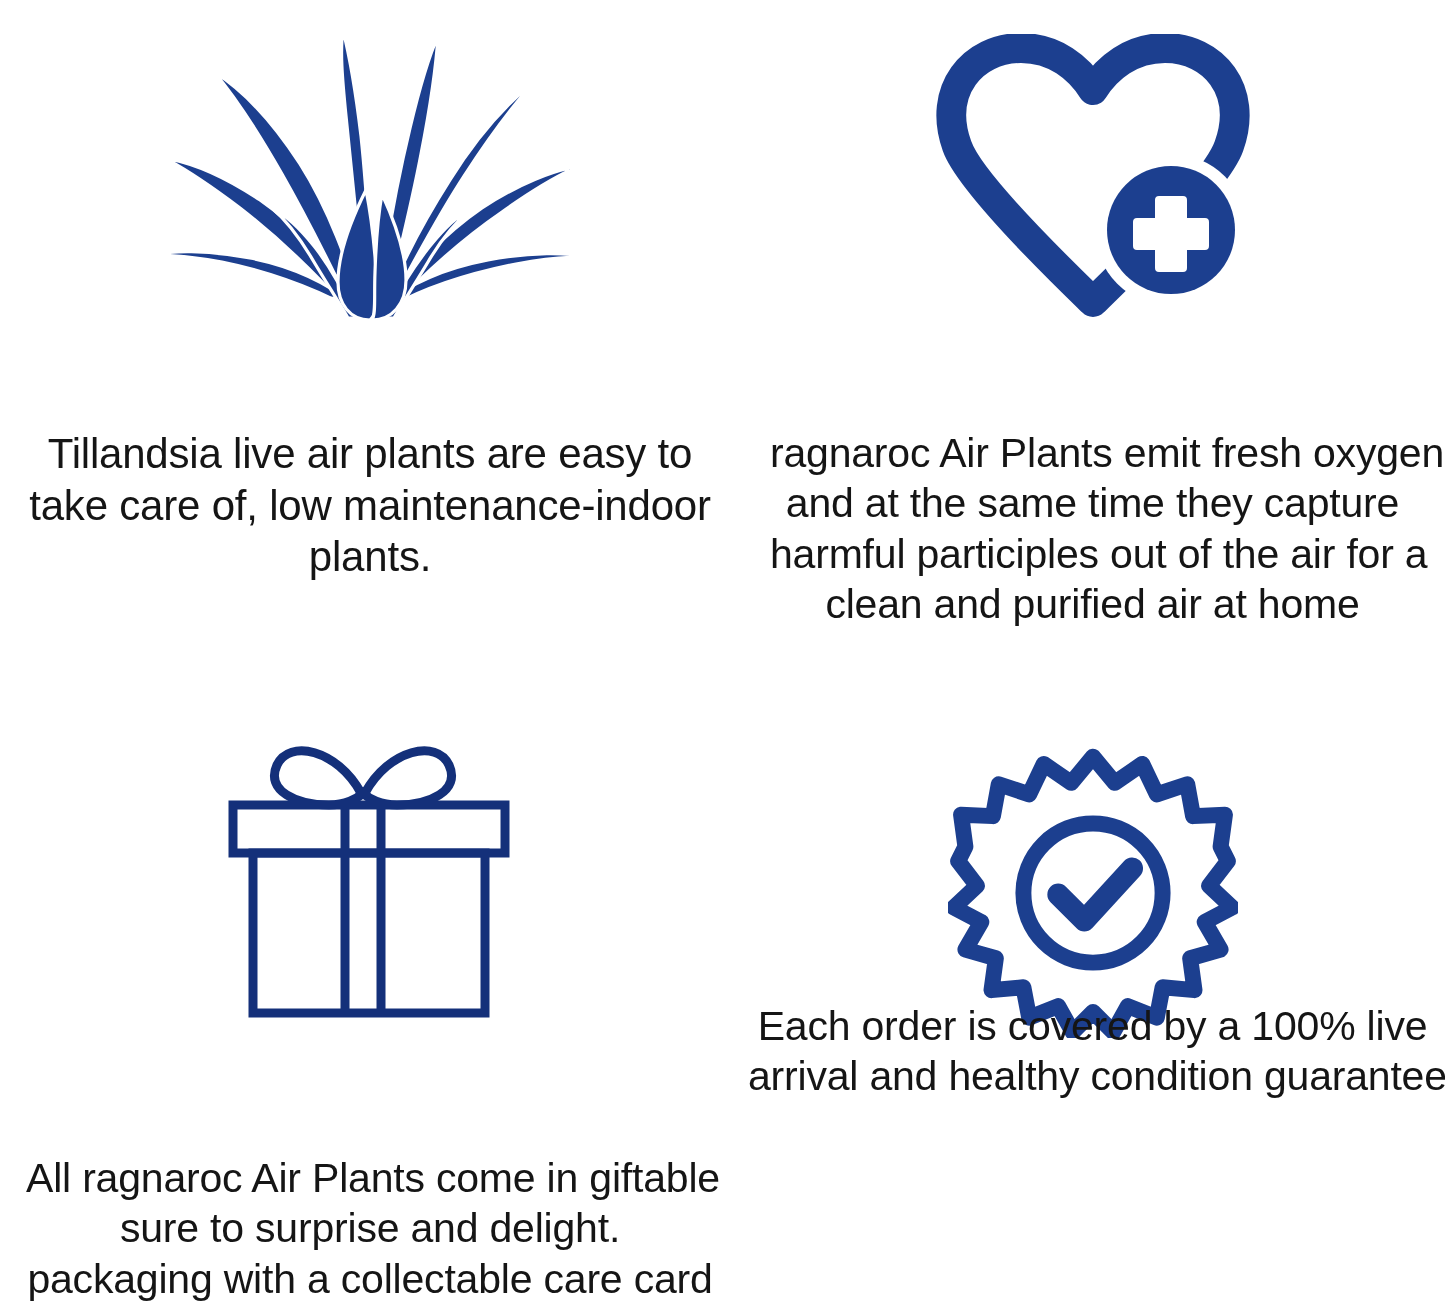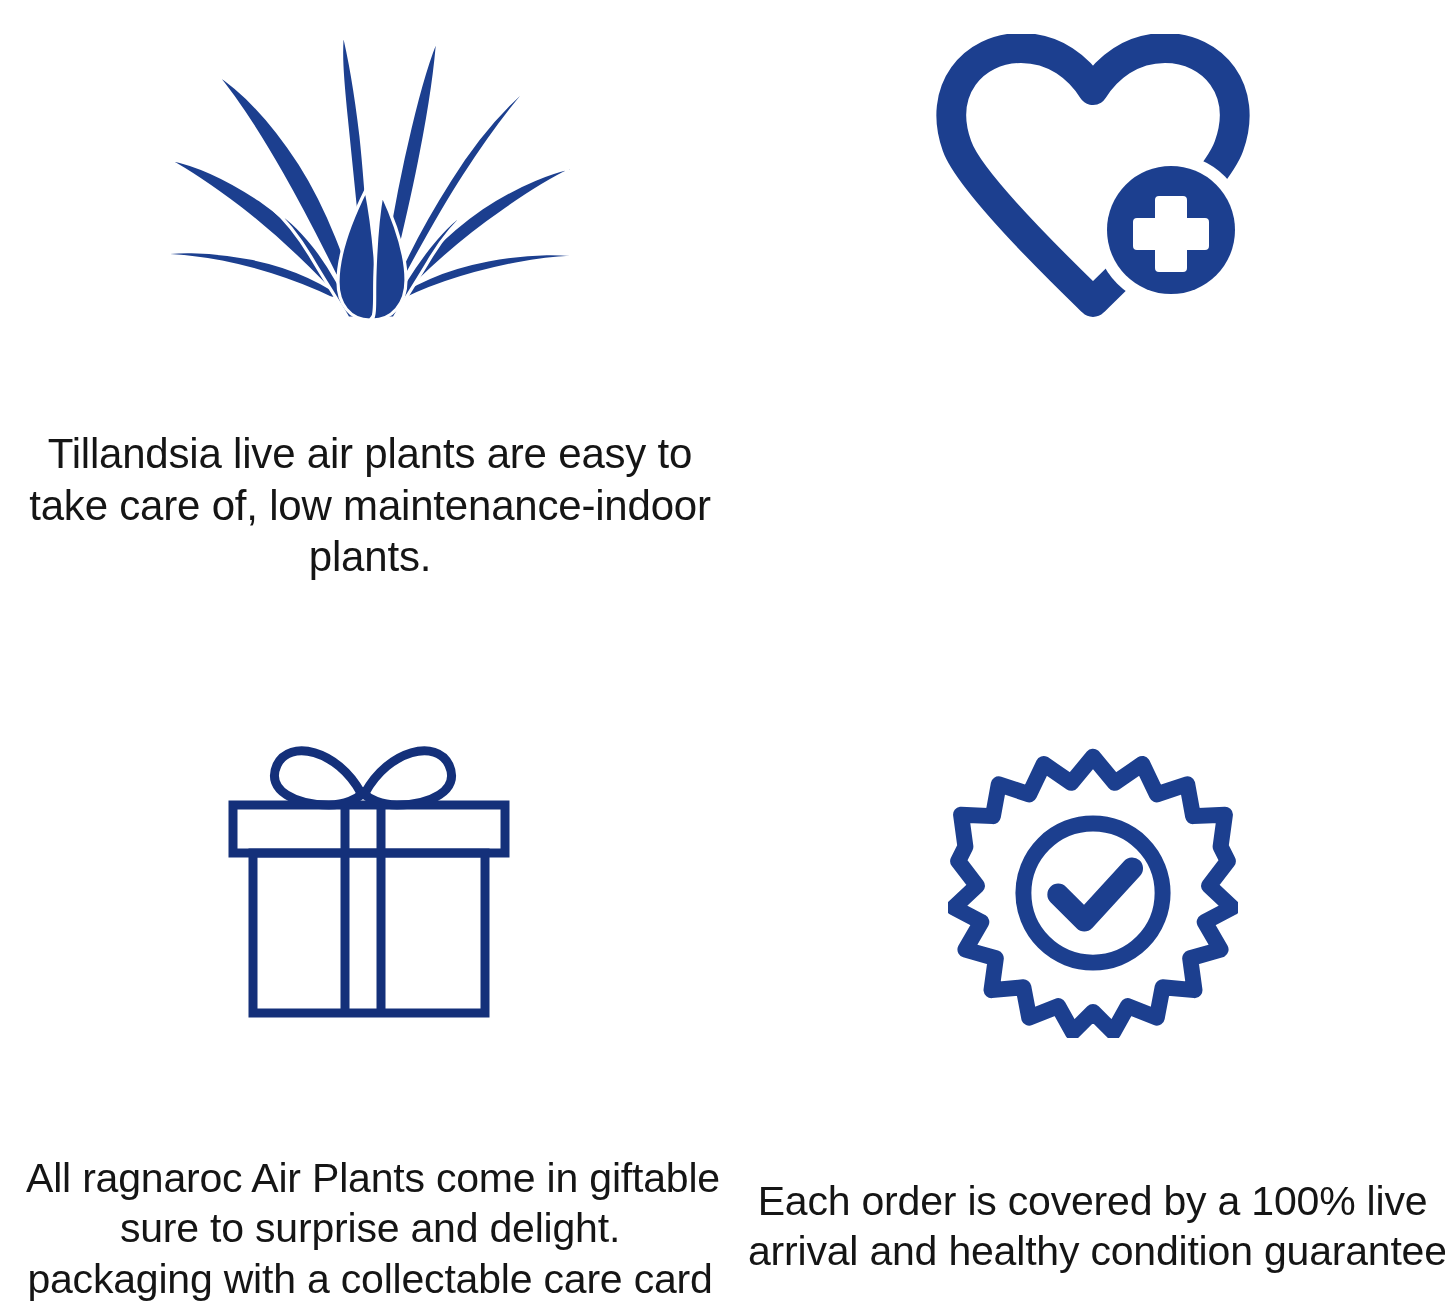--- a/index.html
+++ b/index.html
@@ -56,21 +56,21 @@
     letter-spacing: -0.2px;
     color: #151515;
     font-weight: 400;
     box-sizing: border-box;
     width: 100%;
   }
 
   .cell-plant .caption  { padding: 0 4px; margin-top: 98px; font-size: 42px; }
   .cell-health .caption { padding: 0 30px; margin-top: 98px; font-size: 41px; }
   .cell-gift .caption   { padding: 0 26px; margin-top: 152px; font-size: 41px; }
-  .cell-badge .caption  { padding: 0 8px;  margin-top: 175px; font-size: 41px; }
+  .cell-badge .caption  { padding: 0 8px;  font-size: 41px; }
 
   .caption-line { display: block; white-space: nowrap; }
 </style>
 </head>
 <body>
 
 <div class="feature-grid">
 
   <div class="feature-cell cell-plant">
     <div class="icon-wrap">
@@ -114,20 +114,26 @@
                  C 174 34 198 14 232 14
                  C 280 14 316 56 296 112
                  C 282 152 170 258 160 268 Z" fill="none" stroke="#1c3f8f" stroke-width="30" stroke-linejoin="round" stroke-linecap="round"></path>
 
         <circle cx="238" cy="196" r="76" fill="#ffffff"></circle>
 
         <circle cx="238" cy="196" r="64" fill="#1c3f8f"></circle>
         <path d="M226 162 h24 a4 4 0 0 1 4 4 v18 h18 a4 4 0 0 1 4 4 v24 a4 4 0 0 1 -4 4 h-18 v18 a4 4 0 0 1 -4 4 h-24 a4 4 0 0 1 -4 -4 v-18 h-18 a4 4 0 0 1 -4 -4 v-24 a4 4 0 0 1 4 -4 h18 v-18 a4 4 0 0 1 4 -4 Z" fill="#ffffff"></path>
       </svg>
     </div>
+    <div class="caption">
+      <span class="caption-line">ragnaroc Air Plants emit fresh oxygen</span>
+      <span class="caption-line">and at the same time they capture</span>
+      <span class="caption-line">harmful participles out of the air for a</span>
+      <span class="caption-line">clean and purified air at home</span>
+    </div>
   </div>
 
   <div class="feature-cell cell-gift">
     <div class="icon-wrap">
       <svg width="330" height="320" viewBox="0 0 330 320" aria-hidden="true">
         <g fill="none" stroke="#14307a" stroke-width="9" stroke-linejoin="miter" stroke-linecap="butt">
 
           <path d="M156 78 C 132 34 84 24 72 50 C 60 76 92 90 124 90"></path>
 
           <path d="M160 78 C 184 34 232 24 244 50 C 256 76 224 90 192 90"></path>

